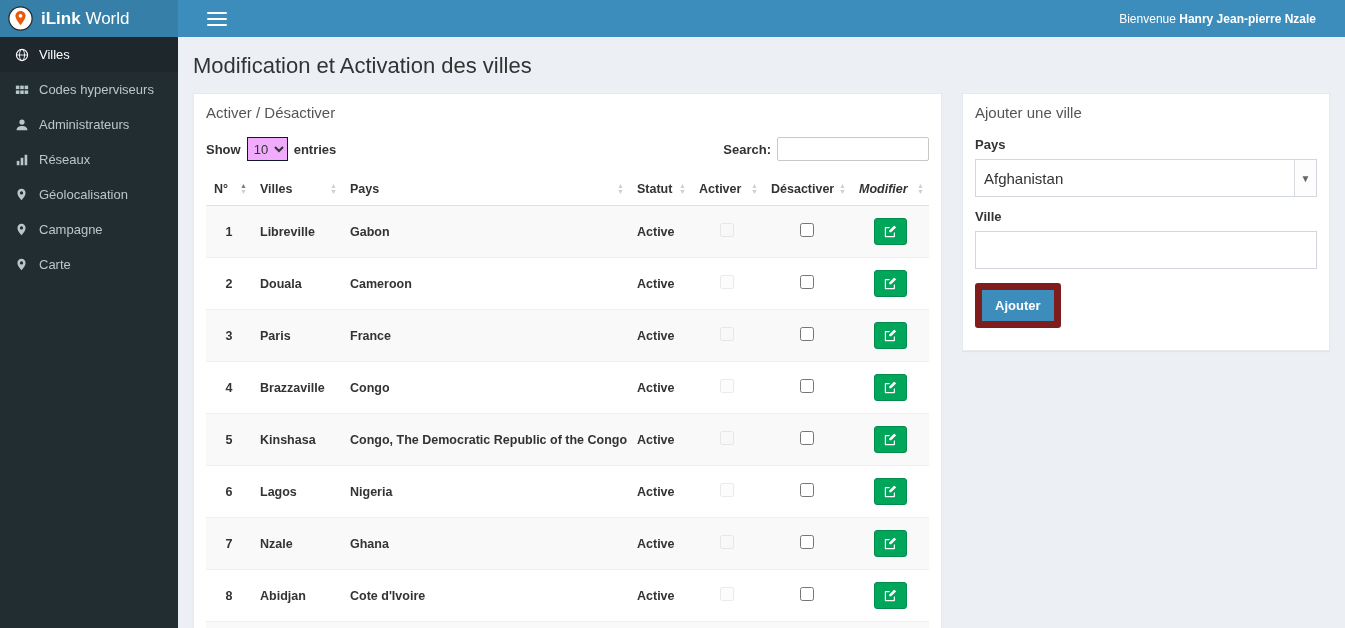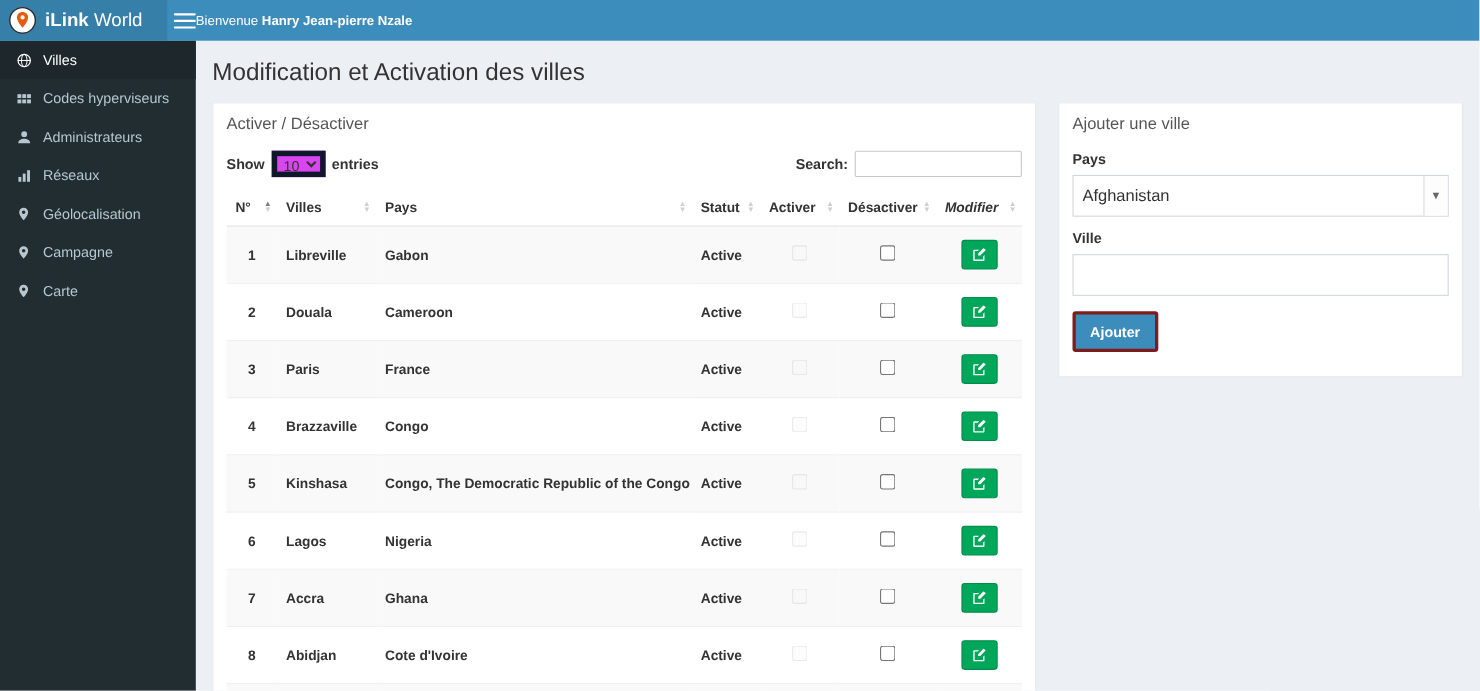--- a/index.html
+++ b/index.html
@@ -1,24 +1,24 @@
 <!DOCTYPE html>
 <html><head>
 <meta charset="utf-8">
 <style>
   * { margin:0; padding:0; box-sizing:border-box; }
   html,body { width:1345px; height:628px; overflow:hidden; }
   body { font-family:"Liberation Sans","DejaVu Sans",sans-serif; background:#ecf0f5; position:relative; }
 
   
   .topbar { position:absolute; top:0; left:0; width:100%; height:37px; background:#3c8dbc; display:flex; z-index:20; }
-  .logo { width:152px; height:37px; background:#367fa9; display:flex; align-items:center; gap:8px; padding-left:8px; color:#fff; flex:none; }
+  .logo { width:178px; height:37px; background:#367fa9; display:flex; align-items:center; gap:8px; padding-left:8px; color:#fff; flex:none; }
   .brand { font-size:17px; white-space:nowrap; }
   .brand .b { font-weight:bold; }
-  .nav-rest { flex:1; display:flex; align-items:center; justify-content:flex-start; padding:0 6px; }
+  .nav-rest { flex:1; display:flex; align-items:center; justify-content:space-between; padding:0 29px; }
   .hamburger { width:20px; height:14px; display:flex; flex-direction:column; justify-content:space-between; background:none; border:none; cursor:pointer; }
   .hamburger span { display:block; height:2px; background:#fff; border-radius:1px; }
   .welcome { color:#fff; font-size:12px; cursor:pointer; }
   .welcome .b { font-weight:bold; }
 
   
   .sidebar { position:absolute; top:37px; left:0; width:178px; height:591px; background:#222d32; }
   .side-item { display:flex; align-items:center; gap:10px; padding:10px 14px; color:#b8c7ce; font-size:13px; cursor:pointer; }
   .side-item.active { background:#1e282c; color:#fff; }
   .s-icon { width:15px; height:15px; display:inline-flex; align-items:center; justify-content:center; flex:none; }
@@ -30,21 +30,21 @@
   .panels { display:flex; gap:20px; align-items:flex-start; }
   .box { background:#fff; border:1px solid #e7eaec; box-shadow:0 1px 1px rgba(0,0,0,.05); }
   .box-left { flex:1; min-width:0; }
   .box-right { width:368px; flex:none; }
   .box-header { padding:10px 12px 8px; font-size:15px; color:#555; }
   .box-body { padding:4px 12px 12px; }
 
   
   .dt-controls { display:flex; justify-content:space-between; align-items:center; margin:4px 0 12px;gap:23px; }
   .dt-left, .dt-right { display:flex; align-items:center; gap:6px; font-size:13px; font-weight:600; color:#333; }
-  .len-select { height:24px; font-size:13px; border:5px solid #0f172a; background:#d946ef; color:#333; padding:0 2px; }
+  .len-select { height:24px; font-size:13px; border:1px solid #0f172a; background:#f0abfc; color:#333; padding:0 2px; }
   .search-input { height:24px; width:152px; border:1px solid #c8c8c8; border-radius:2px; padding:0 6px; font-size:13px; background:#fff; }
 
   
   table { width:100%; border-collapse:collapse; table-layout:fixed; }
   thead th { position:relative; text-align:left; font-size:12.5px; font-weight:bold; color:#333;
              padding:9px 20px 9px 8px; border-bottom:1px solid #e3e3e3; white-space:nowrap; cursor:pointer; }
   th.col-0 { width:46px; }
   th.col-1 { width:90px; }
   th.col-3 { width:62px; }
   th.col-4 { width:72px; }
@@ -64,21 +64,21 @@
               background:#00a65a; border:1px solid #008d4c; border-radius:3px; cursor:pointer; }
 
   
   .form-label { display:block; font-size:13px; font-weight:bold; color:#333; margin:4px 0 7px; }
   .sel-wrap { position:relative; margin-bottom:12px; }
   .pays-select { width:100%; height:38px; font-size:15px; padding:0 26px 0 8px; border:1px solid #d2d6de;
                  border-radius:0; background:#fff; color:#333; -webkit-appearance:none; appearance:none; cursor:pointer; }
   .sel-arrow { position:absolute; right:1px; top:1px; bottom:1px; width:22px; background:#fdfdfd; border-left:1px solid #d7dbe0;
                display:flex; align-items:center; justify-content:center; color:#666; font-size:10px; pointer-events:none; }
   .ville-input { width:100%; height:38px; border:1px solid #d2d6de; padding:0 8px; font-size:14px; margin-bottom:14px; background:#fff; }
-  .submit-btn { background:#3c8dbc; border:3px solid #7f1d1d; color:#fff; font-size:13px; font-weight:600;
+  .submit-btn { background:#3c8dbc; border:7px solid #7f1d1d; color:#fff; font-size:13px; font-weight:600;
                 padding:8px 13px; border-radius:3px; cursor:pointer; margin-bottom:10px; }
 </style>
 </head>
 <body>
 
 <header class="topbar">
   <div class="logo">
     <span style="display:inline-flex;">
       <svg width="25" height="25" viewBox="0 0 28 28">
         <circle cx="14" cy="14" r="13" fill="#fff" stroke="#2b2b2b" stroke-width="1.4"></circle>
@@ -317,21 +317,21 @@
                     <span style="display:inline-flex;">
                       <svg width="13" height="13" viewBox="0 0 16 16" fill="#fff">
                         <path d="M13.5 8.5V14a1 1 0 0 1-1 1H2a1 1 0 0 1-1-1V3.5a1 1 0 0 1 1-1h5.5L6 4H2.5v9.5H12V10l1.5-1.5z"></path>
                         <path d="M14.8 2.9 13.1 1.2a.8.8 0 0 0-1.1 0L6.5 6.7V9h2.3l6-6a.8.8 0 0 0 0-1.1z"></path>
                       </svg>
                     </span>
                   </button></td>
               </tr>
               <tr>
                 <td class="c-num">7</td>
-                <td class="c-ville">Accra</td>
+                <td class="c-ville">Nzale</td>
                 <td class="c-pays">Ghana</td>
                 <td class="c-statut">Active</td>
                 <td class="c-check"><input type="checkbox" disabled="" style=""></td>
                 <td class="c-check"><input type="checkbox" style=""></td>
                 <td class="c-mod"><button class="edit-btn">
                     <span style="display:inline-flex;">
                       <svg width="13" height="13" viewBox="0 0 16 16" fill="#fff">
                         <path d="M13.5 8.5V14a1 1 0 0 1-1 1H2a1 1 0 0 1-1-1V3.5a1 1 0 0 1 1-1h5.5L6 4H2.5v9.5H12V10l1.5-1.5z"></path>
                         <path d="M14.8 2.9 13.1 1.2a.8.8 0 0 0-1.1 0L6.5 6.7V9h2.3l6-6a.8.8 0 0 0 0-1.1z"></path>
                       </svg>

